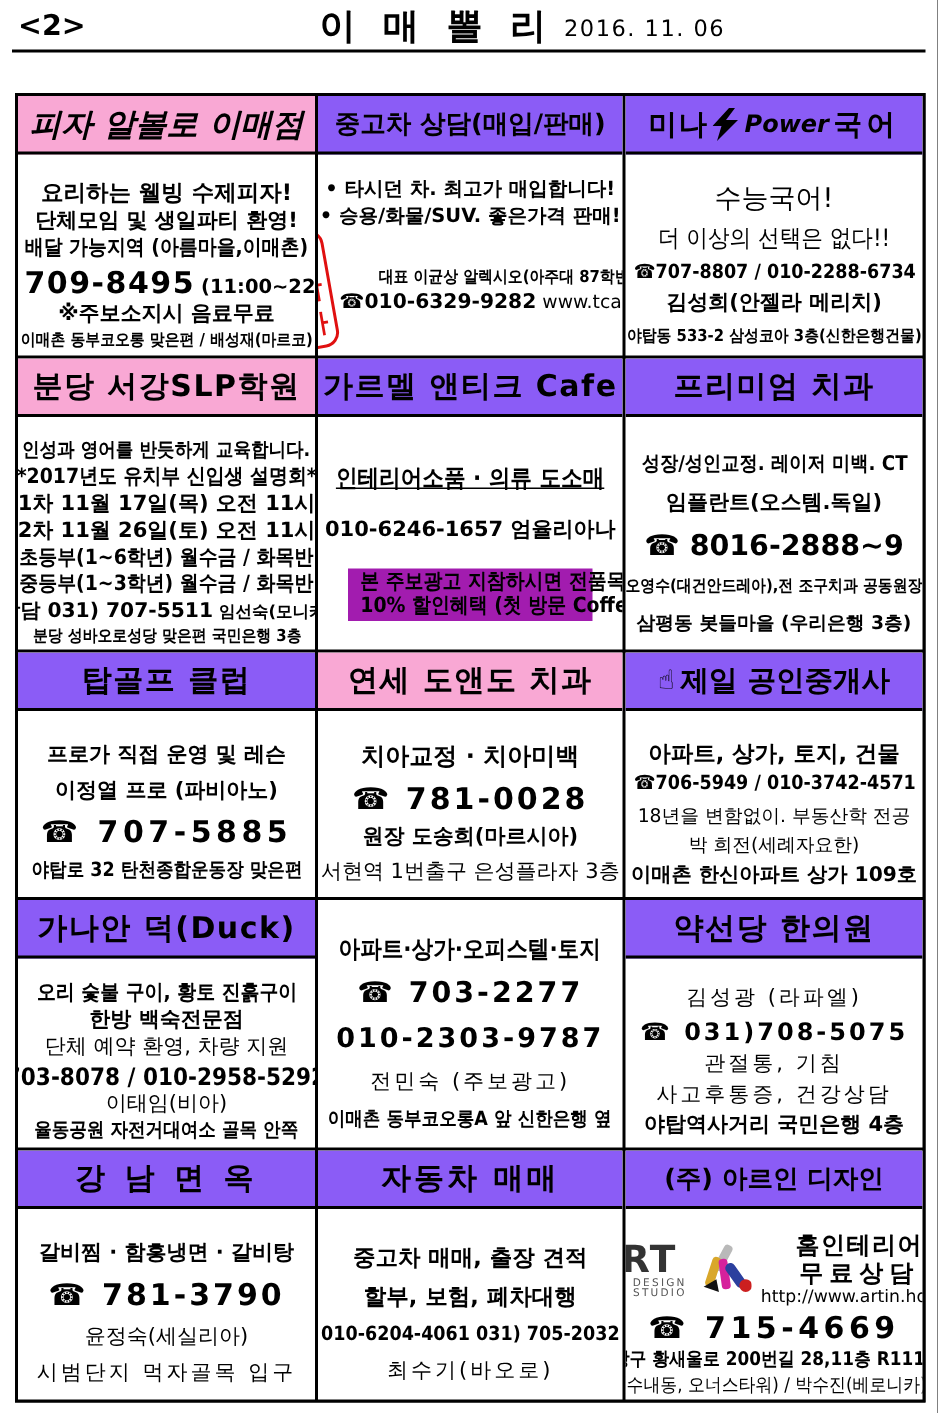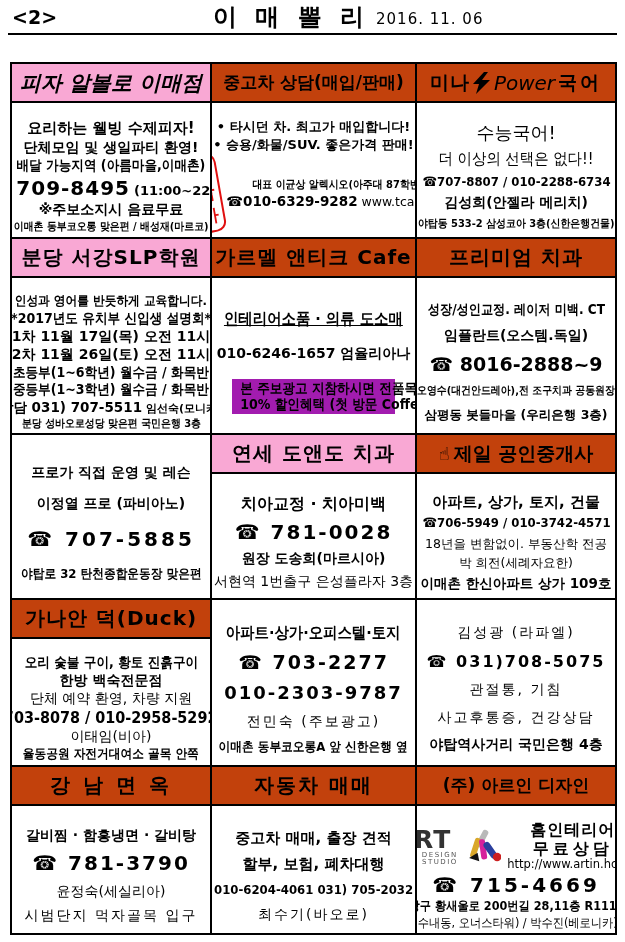--- a/index.html
+++ b/index.html
@@ -14,21 +14,21 @@
 
   
   .grid{position:absolute;top:62px;left:10px;display:grid;
         grid-template-columns:198px 203px 198px;
         grid-template-rows:173px 194px 163px 165px 166px;
         gap:2px;border:2px solid #000;background:#000;}
   .ad{background:#fff;display:flex;flex-direction:column;overflow:hidden;}
   .h{flex:0 0 auto;height:37px;display:flex;align-items:center;justify-content:center;
      font-weight:bold;font-size:20px;letter-spacing:1px;border-bottom:2px solid #000;
      white-space:nowrap;background:#f9a8d4;}
-  .h.gray{background:#c2410c;}
+  .h.gray{background:#8b5cf6;}
   .h.italic{font-style:italic;font-size:21px;letter-spacing:0;}
   .h.long{font-size:17px;letter-spacing:0;}
   .b{flex:1;display:flex;flex-direction:column;justify-content:space-evenly;align-items:center;
      text-align:right;padding:2px 20px;margin-top:12px;}
 
   
   .ln{font-weight:bold;font-size:15px;white-space:nowrap;line-height:1.2;}
   .n{font-weight:normal;}
   .xs{font-size:11px;}
   .s{font-size:12.5px;}
@@ -51,21 +51,21 @@
 
   
   .carlogo{display:flex;align-items:center;gap:5px;}
   .ndk{font-weight:bold;font-size:17px;border:2px solid;border-radius:10px;
        padding:3px 4px;transform:rotate(-10deg);letter-spacing:0;}
   .carcol{display:flex;flex-direction:column;gap:2px;}
 
   
   .pwr{display:flex;align-items:center;gap:3px;}
   .pwr .mina{font-size:19px;font-weight:bold;}
-  .pwr .power{font-size:20px;font-weight:normal;font-style:italic;letter-spacing:0;}
+  .pwr .power{font-size:16px;font-weight:bold;font-style:italic;letter-spacing:0;}
   .pwr .subj{font-size:19px;font-weight:bold;letter-spacing:3px;}
 
   
   .artlogo{display:flex;align-items:center;gap:6px;}
   .artleft{display:flex;flex-direction:column;align-items:flex-start;line-height:1;}
   .artword{font-size:25px;font-weight:bold;color:#333;letter-spacing:1px;}
   .artstudio{font-size:7px;letter-spacing:1.5px;color:#555;}
   .artright{display:flex;flex-direction:column;line-height:1.15;align-items:center;}
   .tag1{font-size:16px;font-weight:bold;letter-spacing:1px;}
   .tag2{font-size:16px;font-weight:bold;letter-spacing:4px;}
@@ -170,20 +170,21 @@
     <div class="b">
       <div class="ln f135 cond">성장/성인교정. 레이저 미백. CT</div>
       <div class="ln m">임플란트(오스템.독일)</div>
       <div class="ln ph19">☎ 8016-2888~9</div>
       <div class="ln xs cond">오영수(대건안드레아),전 조구치과 공동원장</div>
       <div class="ln s">삼평동 봇들마을 (우리은행 3층)</div>
     </div>
   </div>
 
   <div class="ad">
+    <div class="h gray">탑골프 클럽</div>
     <div class="b">
       <div class="ln m">프로가 직접 운영 및 레슨</div>
       <div class="ln m">이정열 프로 (파비아노)</div>
       <div class="ln ph sp3">☎ 707-5885</div>
       <div class="ln f13 cond">야탑로 32 탄천종합운동장 맞은편</div>
     </div>
   </div>
 
   <div class="ad">
     <div class="h">연세 도앤도 치과</div>
@@ -225,20 +226,21 @@
     <div class="b">
       <div class="ln f16 cond">아파트·상가·오피스텔·토지</div>
       <div class="ln ph19 sp2">☎ 703-2277</div>
       <div class="ln ph18 sp2">010-2303-9787</div>
       <div class="ln m n sp2">전민숙 (주보광고)</div>
       <div class="ln f13 cond">이매촌 동부코오롱A 앞 신한은행 옆</div>
     </div>
   </div>
 
   <div class="ad">
+    <div class="h gray">약선당 한의원</div>
     <div class="b">
       <div class="ln m n sp2">김성광 (라파엘)</div>
       <div class="ln ph16 sp2">☎ 031)708-5075</div>
       <div class="ln m n sp2">관절통, 기침</div>
       <div class="ln m n sp2">사고후통증, 건강상담</div>
       <div class="ln m">야탑역사거리 국민은행 4층</div>
     </div>
   </div>
 
   <div class="ad">

